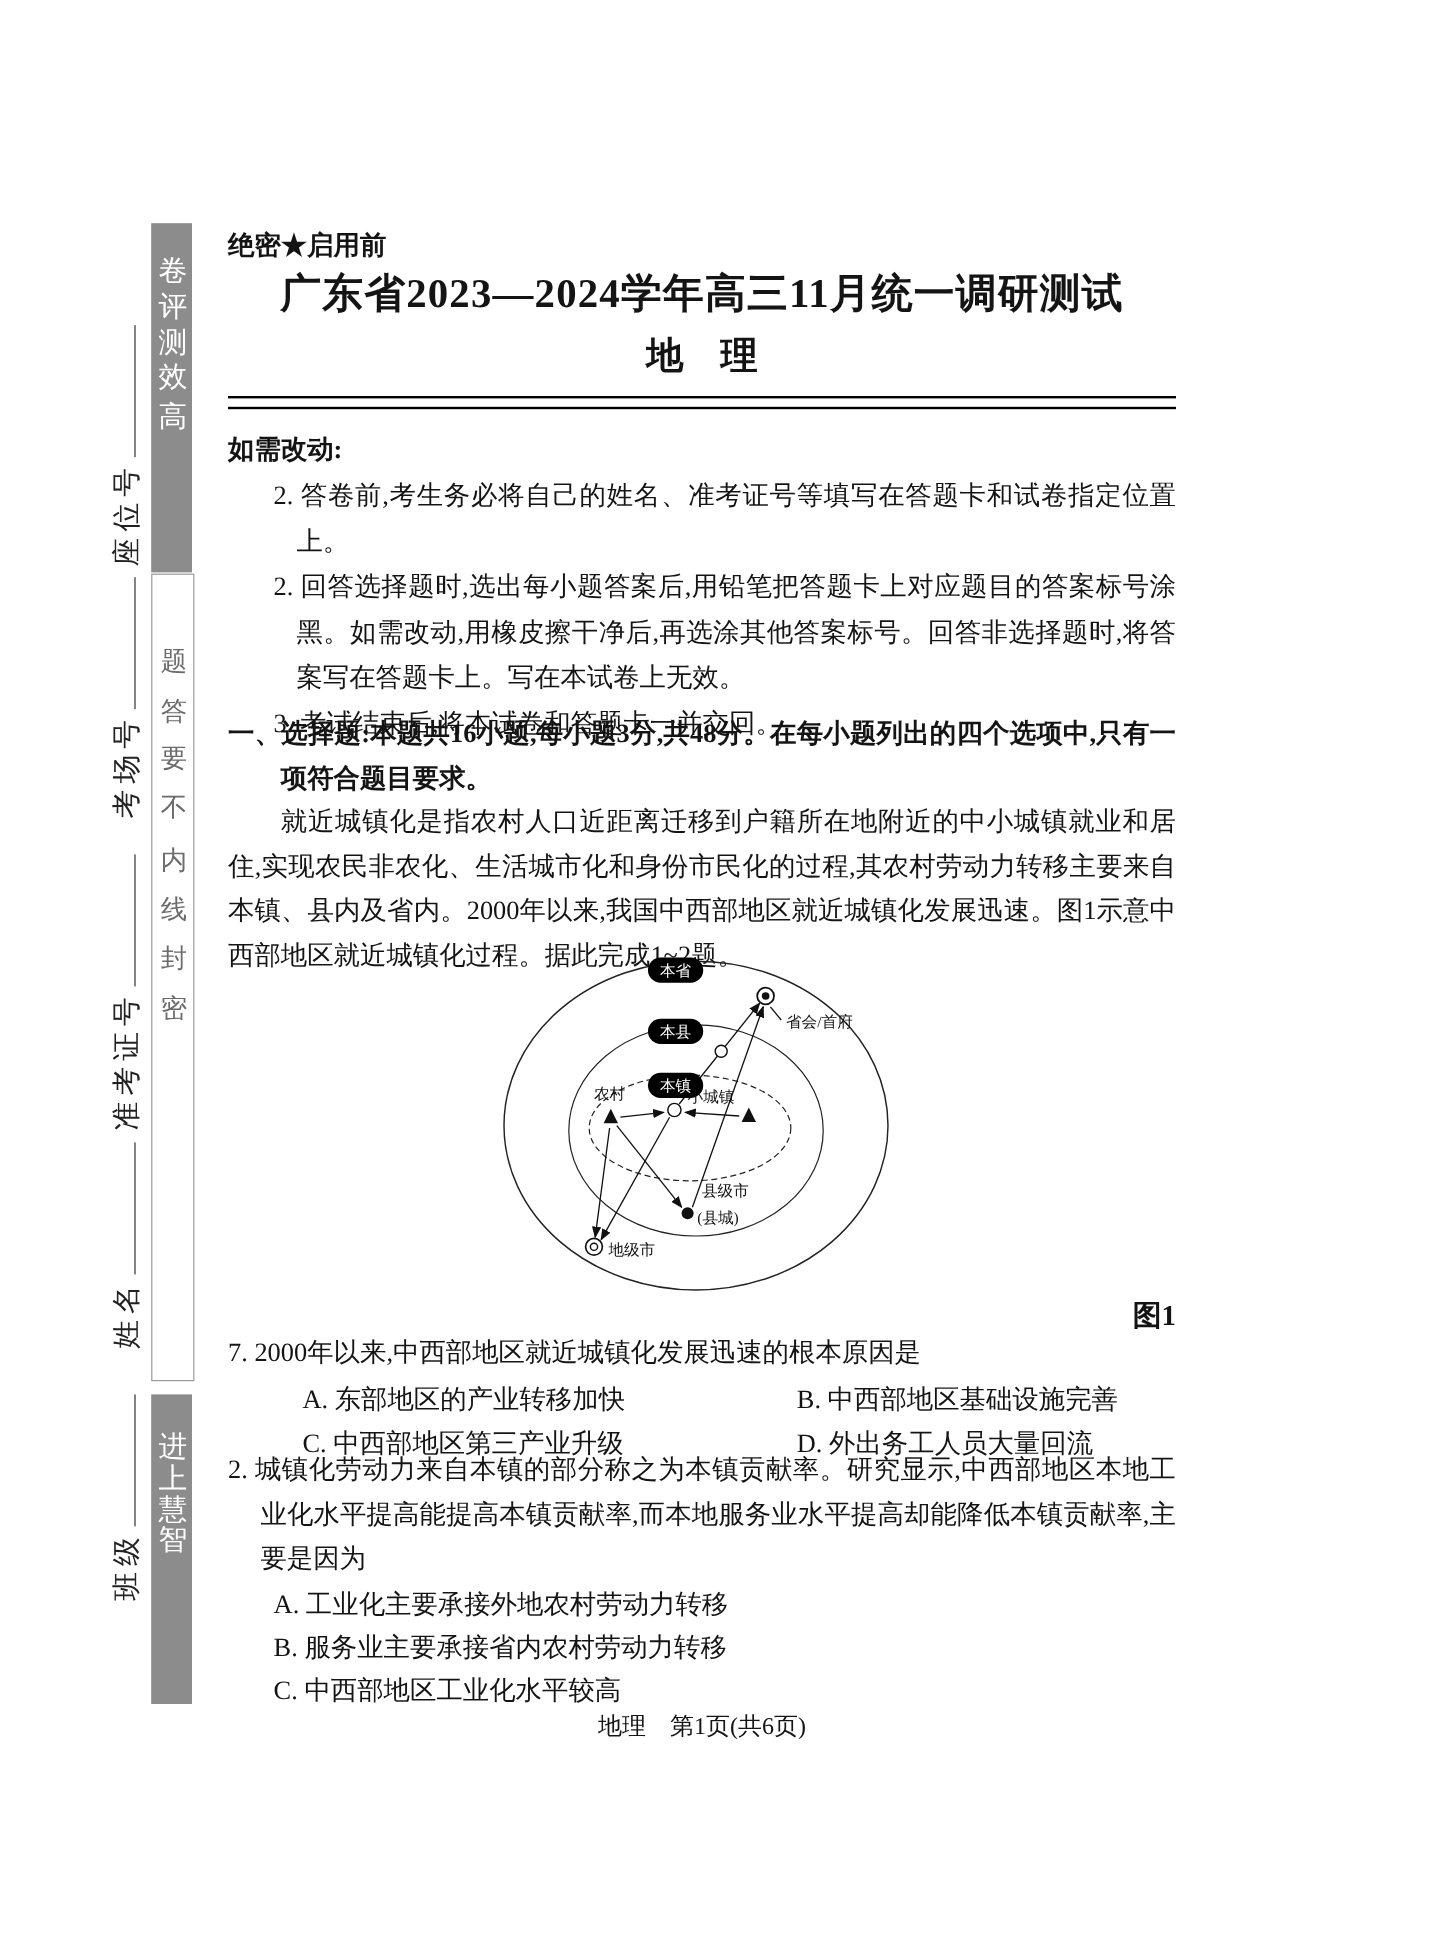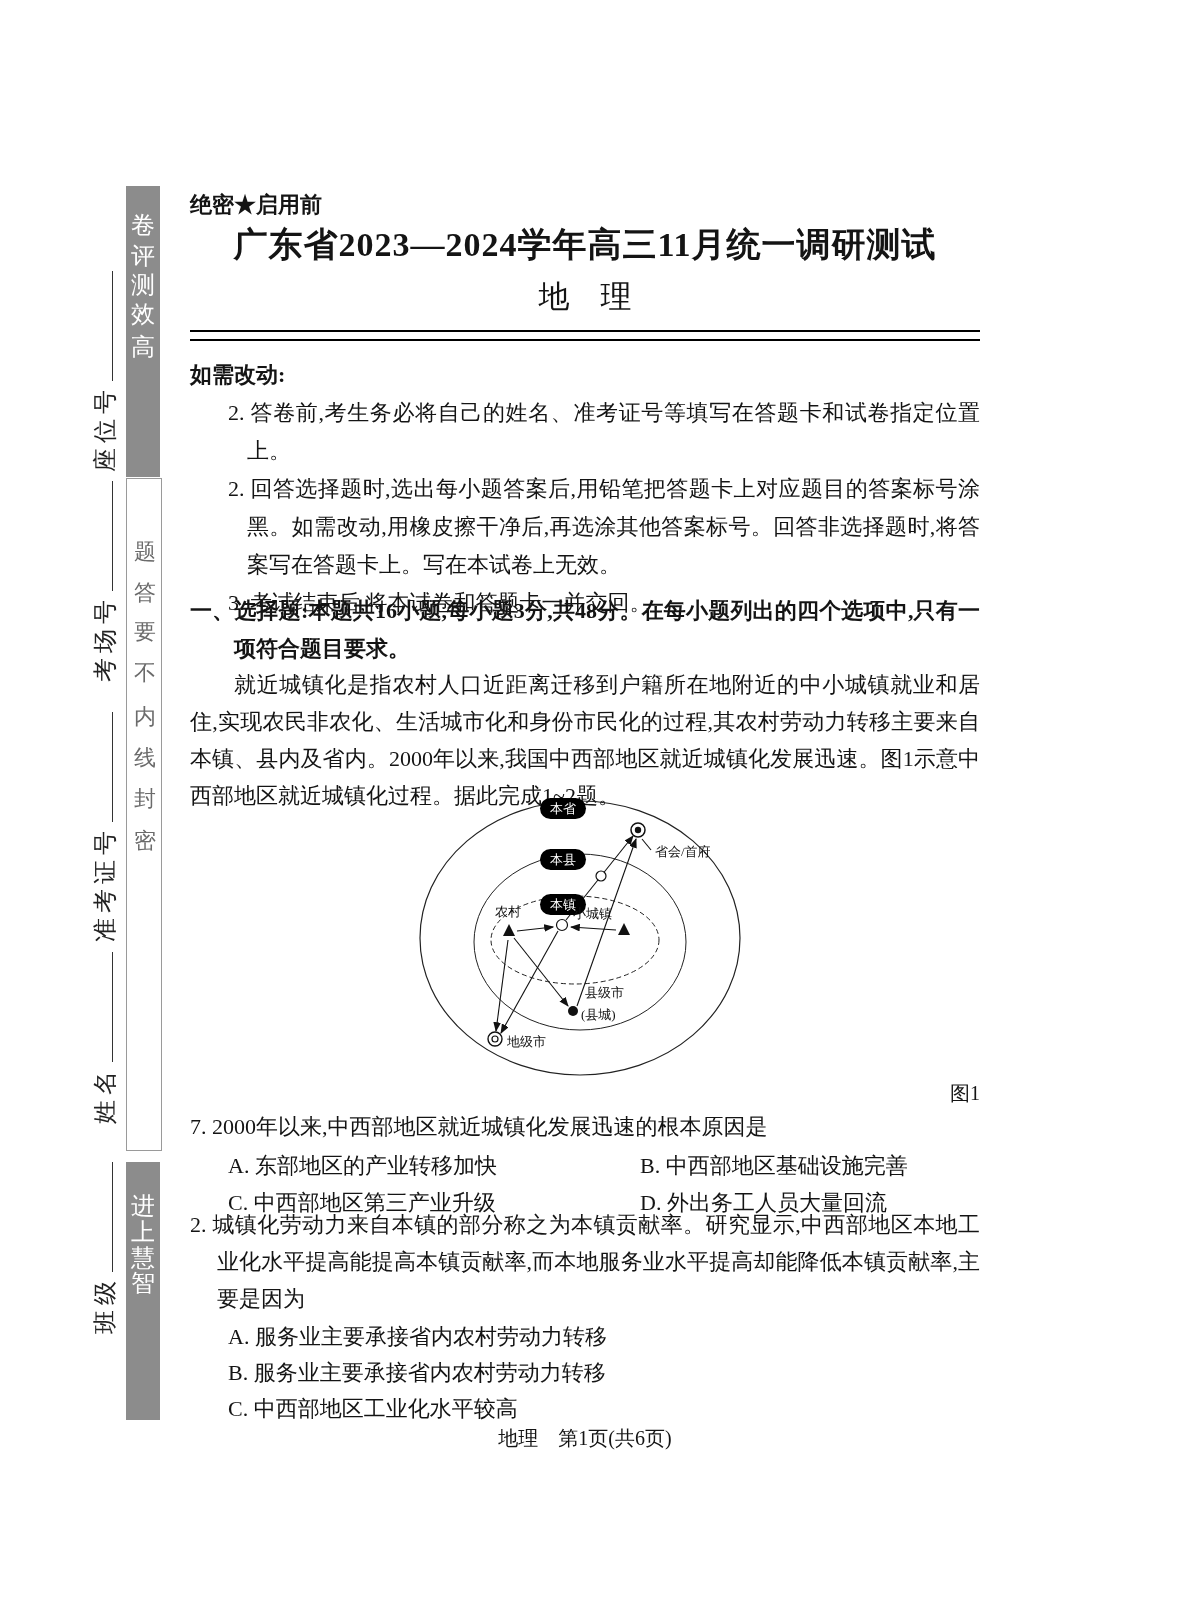--- a/index.html
+++ b/index.html
@@ -17,32 +17,32 @@
   .strip-dark{background:#8c8c8c;color:#ffffff;}
   .strip-top{top:186px;height:283px;font-size:24px;letter-spacing:30px;padding-top:8px;}
   .strip-mid{top:478px;height:627px;font-size:22px;letter-spacing:41px;padding-top:44px;
              background:#fff;border:1px solid #9a9a9a;color:#6b6b6b;line-height:32px;}
   .strip-bot{top:1162px;height:246px;font-size:24px;letter-spacing:26px;padding-top:12px;}
 
   
   .cb{position:absolute;left:190px;width:790px;font-size:22px;}
   .secrecy{font-weight:bold;}
   .title{text-align:center;font-size:34px;font-weight:bold;letter-spacing:1px;}
-  .subject{text-align:center;font-size:31px;font-weight:normal;}
+  .subject{text-align:center;font-size:31px;font-weight:bold;}
   .rule{height:7px;border-top:2px solid #000;border-bottom:2px solid #000;}
   .notes-head{font-weight:bold;}
   .notes p{margin:0;padding-left:57px;text-indent:-19px;line-height:38px;text-align:justify;}
   .sec-head{font-weight:bold;line-height:38px;padding-left:44px;text-indent:-44px;box-sizing:border-box;text-align:justify;}
   .passage{line-height:37px;text-indent:2em;text-align:justify;}
   .figure{text-align:right;}
   .figure svg{display:block;margin:0 auto;}
-  .fig-caption{font-size:20px;margin-top:2px;}
+  .fig-caption{font-size:24px;margin-top:2px;font-weight:bold;}
   .q-stem{margin:0;padding-left:27px;text-indent:-27px;line-height:37px;text-align:justify;}
   .opts2{display:grid;grid-template-columns:412px 1fr;padding-left:38px;margin-top:2px;}
-  .opts2 div{line-height:37px;}
+  .opts2 div{line-height:37px;margin-left:24px;}
   .opts1{padding-left:38px;margin-top:2px;}
   .opts1 div{line-height:36px;}
   .footer{text-align:center;font-size:20px;}
 
   
   .lbl{font-size:13px;fill:#111;font-family:"Liberation Serif","DejaVu Serif",serif;}
   .pill-t{font-size:13px;fill:#ffffff;text-anchor:middle;font-family:"Liberation Serif","DejaVu Serif",serif;}
   svg line{stroke:#111;stroke-width:1.1;}
 </style>
 </head>
@@ -139,21 +139,21 @@
       <div>A. 东部地区的产业转移加快</div>
       <div>B. 中西部地区基础设施完善</div>
       <div>C. 中西部地区第三产业升级</div>
       <div>D. 外出务工人员大量回流</div>
     </div>
   </div>
 
   <div class="cb" style="top:1206px">
     <p class="q-stem">2. 城镇化劳动力来自本镇的部分称之为本镇贡献率。研究显示,中西部地区本地工业化水平提高能提高本镇贡献率,而本地服务业水平提高却能降低本镇贡献率,主要是因为</p>
     <div class="opts1">
-      <div>A. 服务业主要承接省内农村劳动力转移</div>
+      <div>A. 工业化主要承接外地农村劳动力转移</div>
       <div>B. 服务业主要承接省内农村劳动力转移</div>
       <div>C. 中西部地区工业化水平较高</div>
     </div>
   </div>
 
   <div class="cb footer" style="top:1425px">地理　第1页(共6页)</div>
 
 </div>
 
 </body></html>

